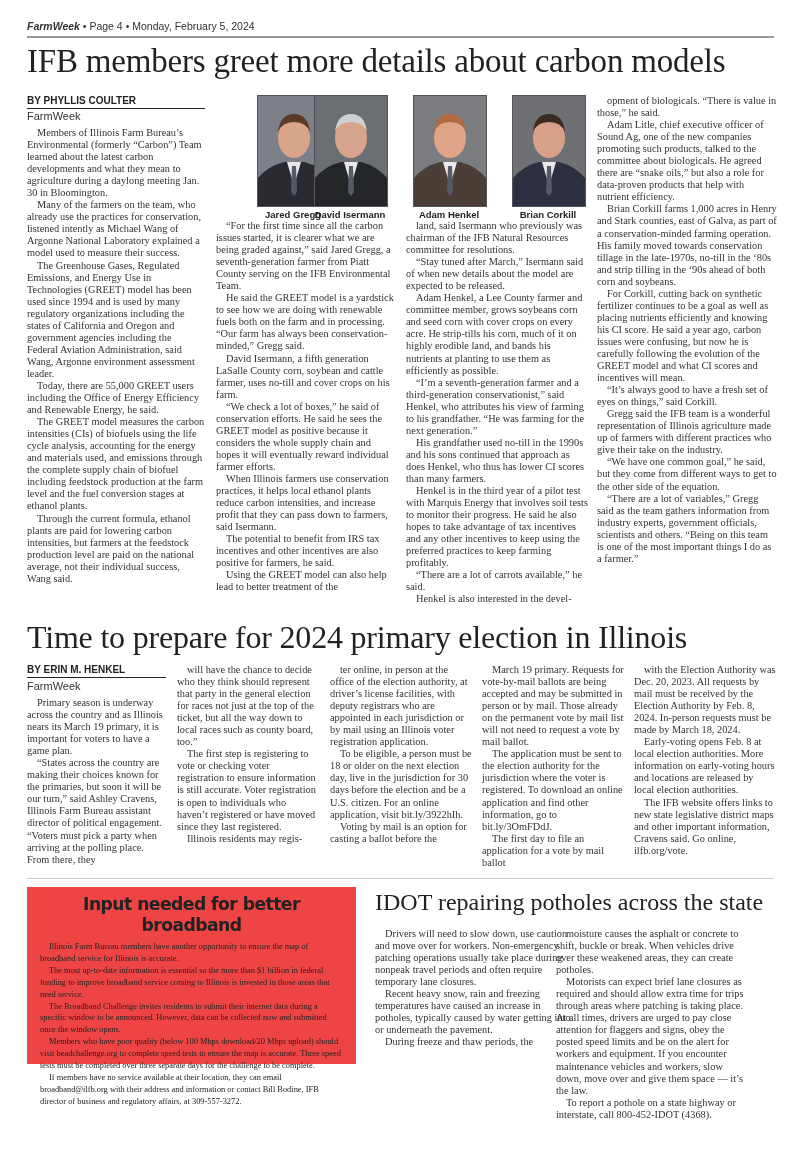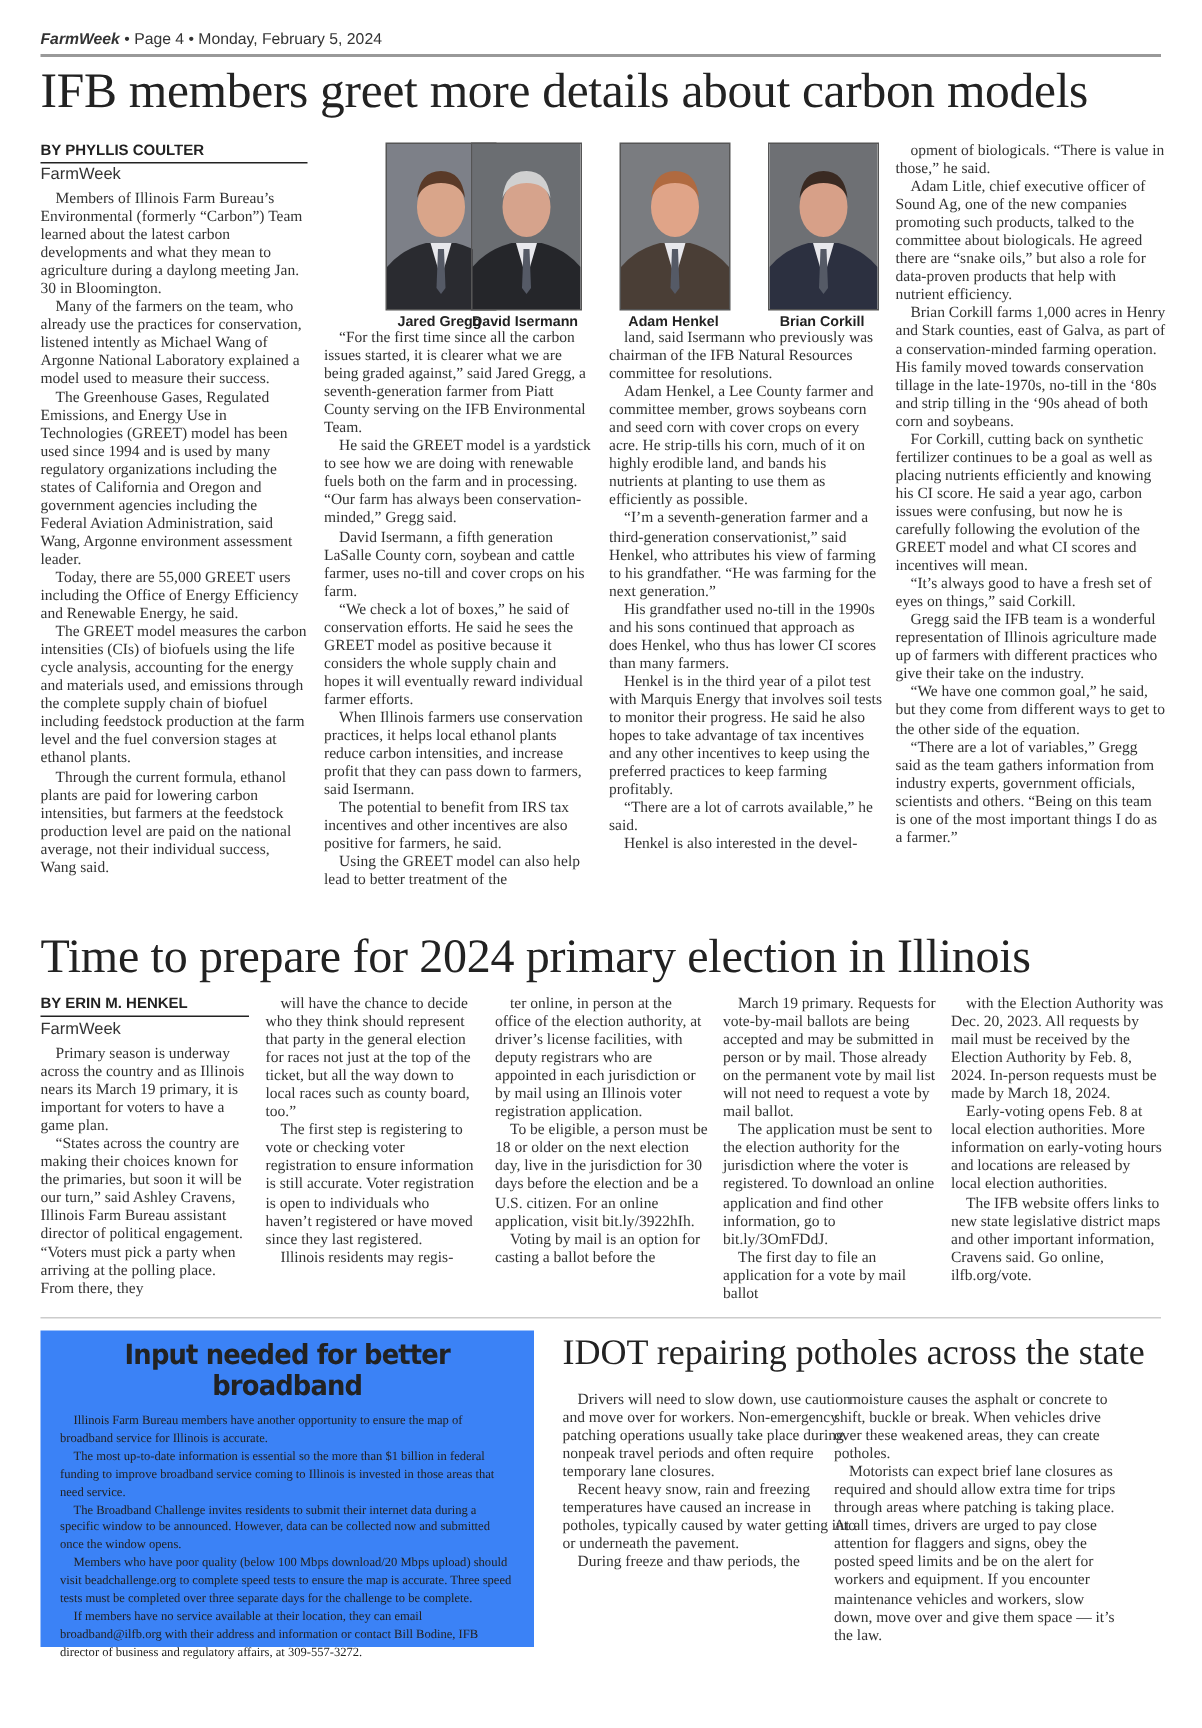--- a/index.html
+++ b/index.html
@@ -13,21 +13,21 @@
   .headline1{left:27px;top:43px;font-size:33px;color:#222;letter-spacing:-0.2px;white-space:nowrap;}
   .byline{font-size:10px;font-weight:bold;color:#222;}
   .byrule{height:1px;background:#222;}
   .source{font-size:11px;color:#333;}
   .col{font-size:10.35px;line-height:12.05px;color:#333;text-align:left;}
   .col p{margin:0;text-indent:10px;}
   .photo{width:72px;height:110px;border:1px solid #555;}
   .caption{font-size:9.5px;text-align:center;width:80px;color:#222;font-weight:bold;}
   .headline2{left:27px;top:619px;font-size:32px;color:#222;white-space:nowrap;letter-spacing:-0.2px;}
   .rule-mid{left:27px;top:878px;width:747px;height:1px;background:#ccc;}
-  .box{left:27px;top:887px;width:329px;height:211px;background:#3b82f6;}
+  .box{left:27px;top:887px;width:329px;height:177px;background:#ef4444;}
   .box h2{margin:0;padding-top:6px;text-align:center;font-family:"DejaVu Sans",sans-serif;font-weight:bold;font-size:18.5px;color:#222;letter-spacing:-0.6px;transform:scaleX(0.93);}
   .box .body{padding:6px 13px 0 13px;font-family:Liberation Serif, serif;font-size:8.4px;line-height:11.9px;color:#222;}
   .box .body p{margin:0;text-indent:9px;}
   .headline3{left:375px;top:889px;font-size:24px;color:#222;white-space:nowrap;}
 </style>
 </head>
 <body>
 
 <div class="abs folio sans">
   <span class="brand">FarmWeek</span><span> • Page 4 • Monday, February 5, 2024</span>
@@ -98,20 +98,21 @@
     <p>“For the first time since all the carbon issues started, it is clearer what we are being graded against,” said Jared Gregg, a seventh-generation farmer from Piatt County serving on the IFB Environmental Team.</p>
     <p>He said the GREET model is a yardstick to see how we are doing with renewable fuels both on the farm and in processing. “Our farm has always been conservation-minded,” Gregg said.</p>
     <p>David Isermann, a fifth generation LaSalle County corn, soybean and cattle farmer, uses no-till and cover crops on his farm.</p>
     <p>“We check a lot of boxes,” he said of conservation efforts. He said he sees the GREET model as positive because it considers the whole supply chain and hopes it will eventually reward individual farmer efforts.</p>
     <p>When Illinois farmers use conservation practices, it helps local ethanol plants reduce carbon intensities, and increase profit that they can pass down to farmers, said Isermann.</p>
     <p>The potential to benefit from IRS tax incentives and other incentives are also positive for farmers, he said.</p>
     <p>Using the GREET model can also help lead to better treatment of the</p>
   </div>
 <div class="abs col serif" style="left:406px;top:220px;width:183px;" id="a1c3">
     <p>land, said Isermann who previously was chairman of the IFB Natural Resources committee for resolutions.</p>
+    <p>“Stay tuned after March,” Isermann said of when new details about the model are expected to be released.</p>
     <p>Adam Henkel, a Lee County farmer and committee member, grows soybeans corn and seed corn with cover crops on every acre. He strip-tills his corn, much of it on highly erodible land, and bands his nutrients at planting to use them as efficiently as possible.</p>
     <p>“I’m a seventh-generation farmer and a third-generation conservationist,” said Henkel, who attributes his view of farming to his grandfather. “He was farming for the next generation.”</p>
     <p>His grandfather used no-till in the 1990s and his sons continued that approach as does Henkel, who thus has lower CI scores than many farmers.</p>
     <p>Henkel is in the third year of a pilot test with Marquis Energy that involves soil tests to monitor their progress. He said he also hopes to take advantage of tax incentives and any other incentives to keep using the preferred practices to keep farming profitably.</p>
     <p>“There are a lot of carrots available,” he said.</p>
     <p>Henkel is also interested in the devel-</p>
   </div>
 <div class="abs col serif" style="left:597px;top:95px;width:180px;" id="a1c4">
     <p>opment of biologicals. “There is value in those,” he said.</p>
     <p>Adam Litle, chief executive officer of Sound Ag, one of the new companies promoting such products, talked to the committee about biologicals. He agreed there are “snake oils,” but also a role for data-proven products that help with nutrient efficiency.</p>
@@ -168,13 +169,14 @@
 
 <div class="abs headline3 serif">IDOT repairing potholes across the state</div>
 <div class="abs col serif" style="left:375px;top:928px;width:200px;" id="idc1">
     <p>Drivers will need to slow down, use caution and move over for workers. Non-emergency patching operations usually take place during nonpeak travel periods and often require temporary lane closures.</p>
     <p>Recent heavy snow, rain and freezing temperatures have caused an increase in potholes, typically caused by water getting into or underneath the pavement.</p>
     <p>During freeze and thaw periods, the</p>
   </div>
 <div class="abs col serif" style="left:556px;top:928px;width:192px;" id="idc2">
     <p>moisture causes the asphalt or concrete to shift, buckle or break. When vehicles drive over these weakened areas, they can create potholes.</p>
     <p>Motorists can expect brief lane closures as required and should allow extra time for trips through areas where patching is taking place. At all times, drivers are urged to pay close attention for flaggers and signs, obey the posted speed limits and be on the alert for workers and equipment. If you encounter maintenance vehicles and workers, slow down, move over and give them space — it’s the law.</p>
+    <p>To report a pothole on a state highway or interstate, call 800-452-IDOT (4368).</p>
   </div>
 
 </body></html>

